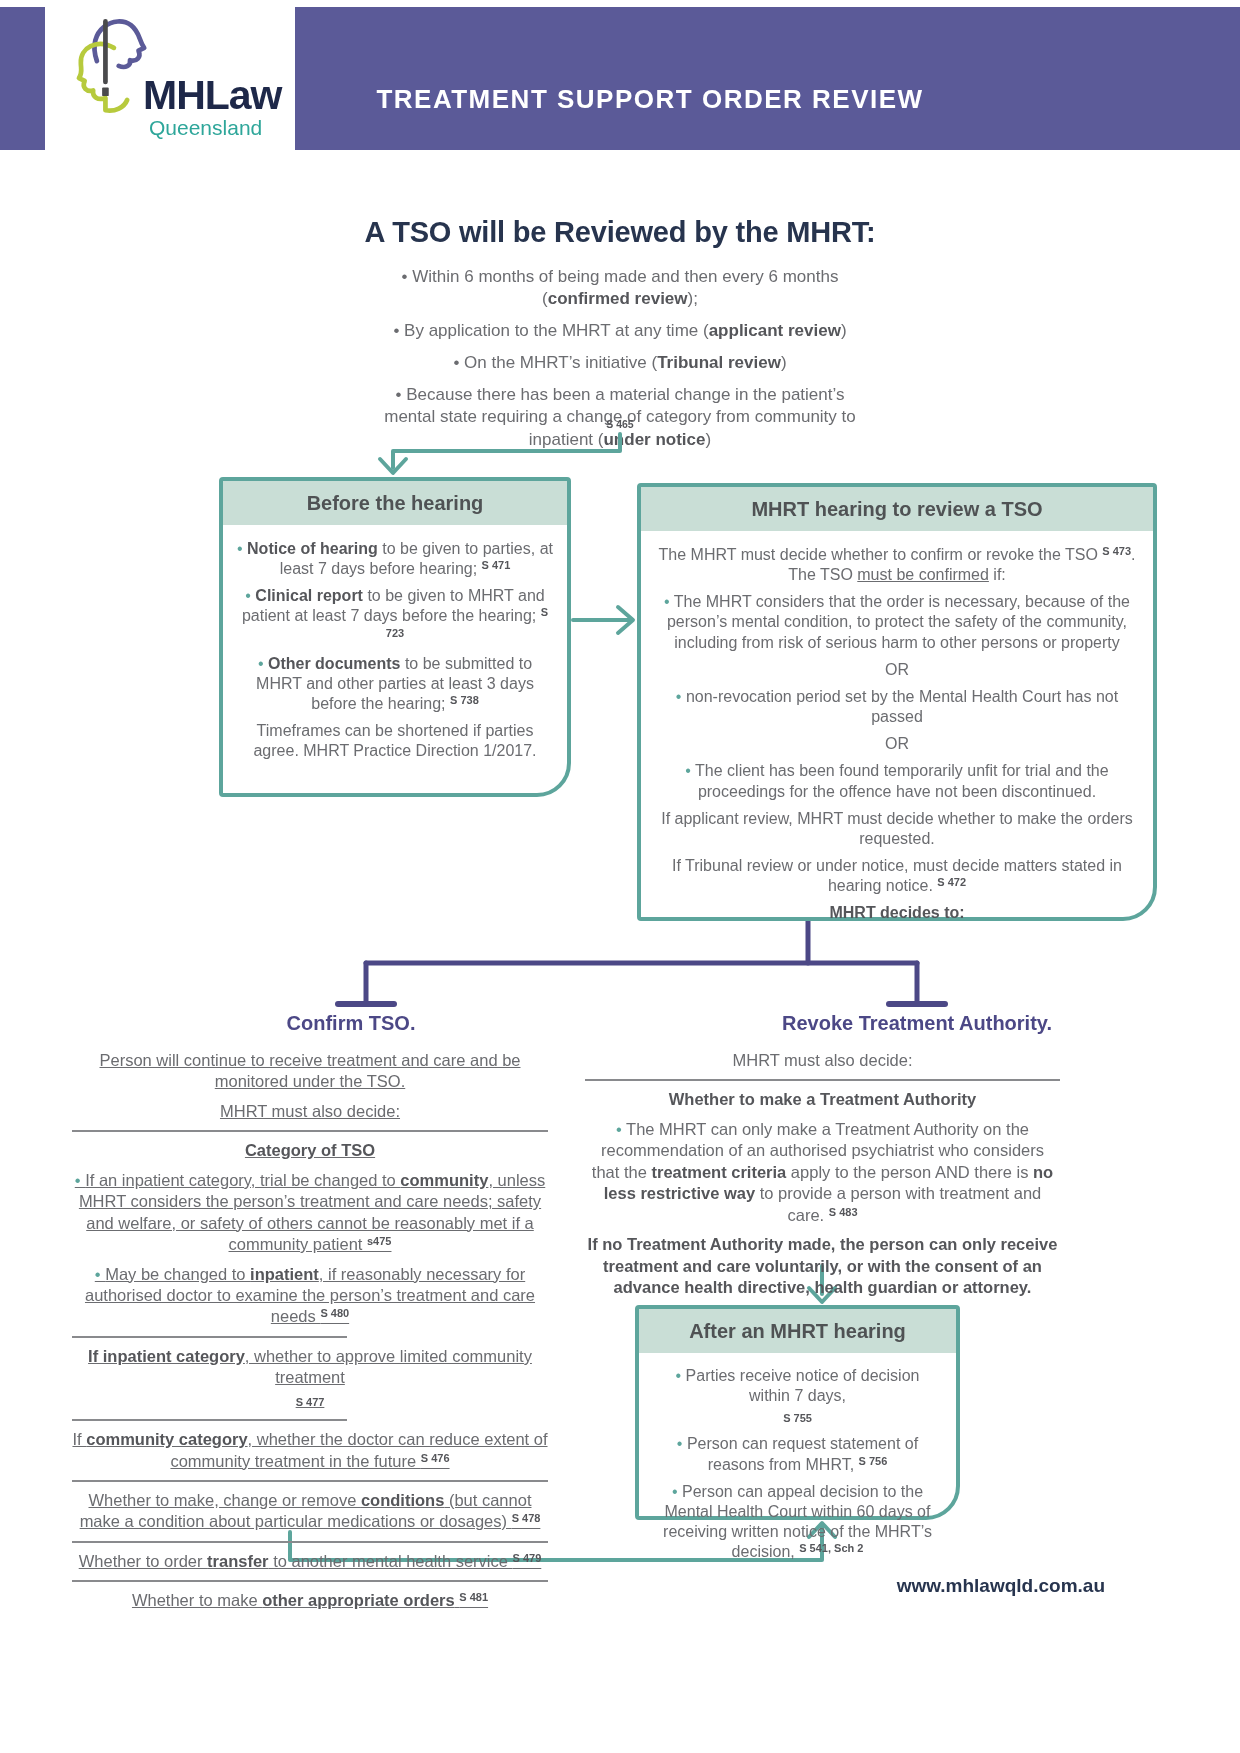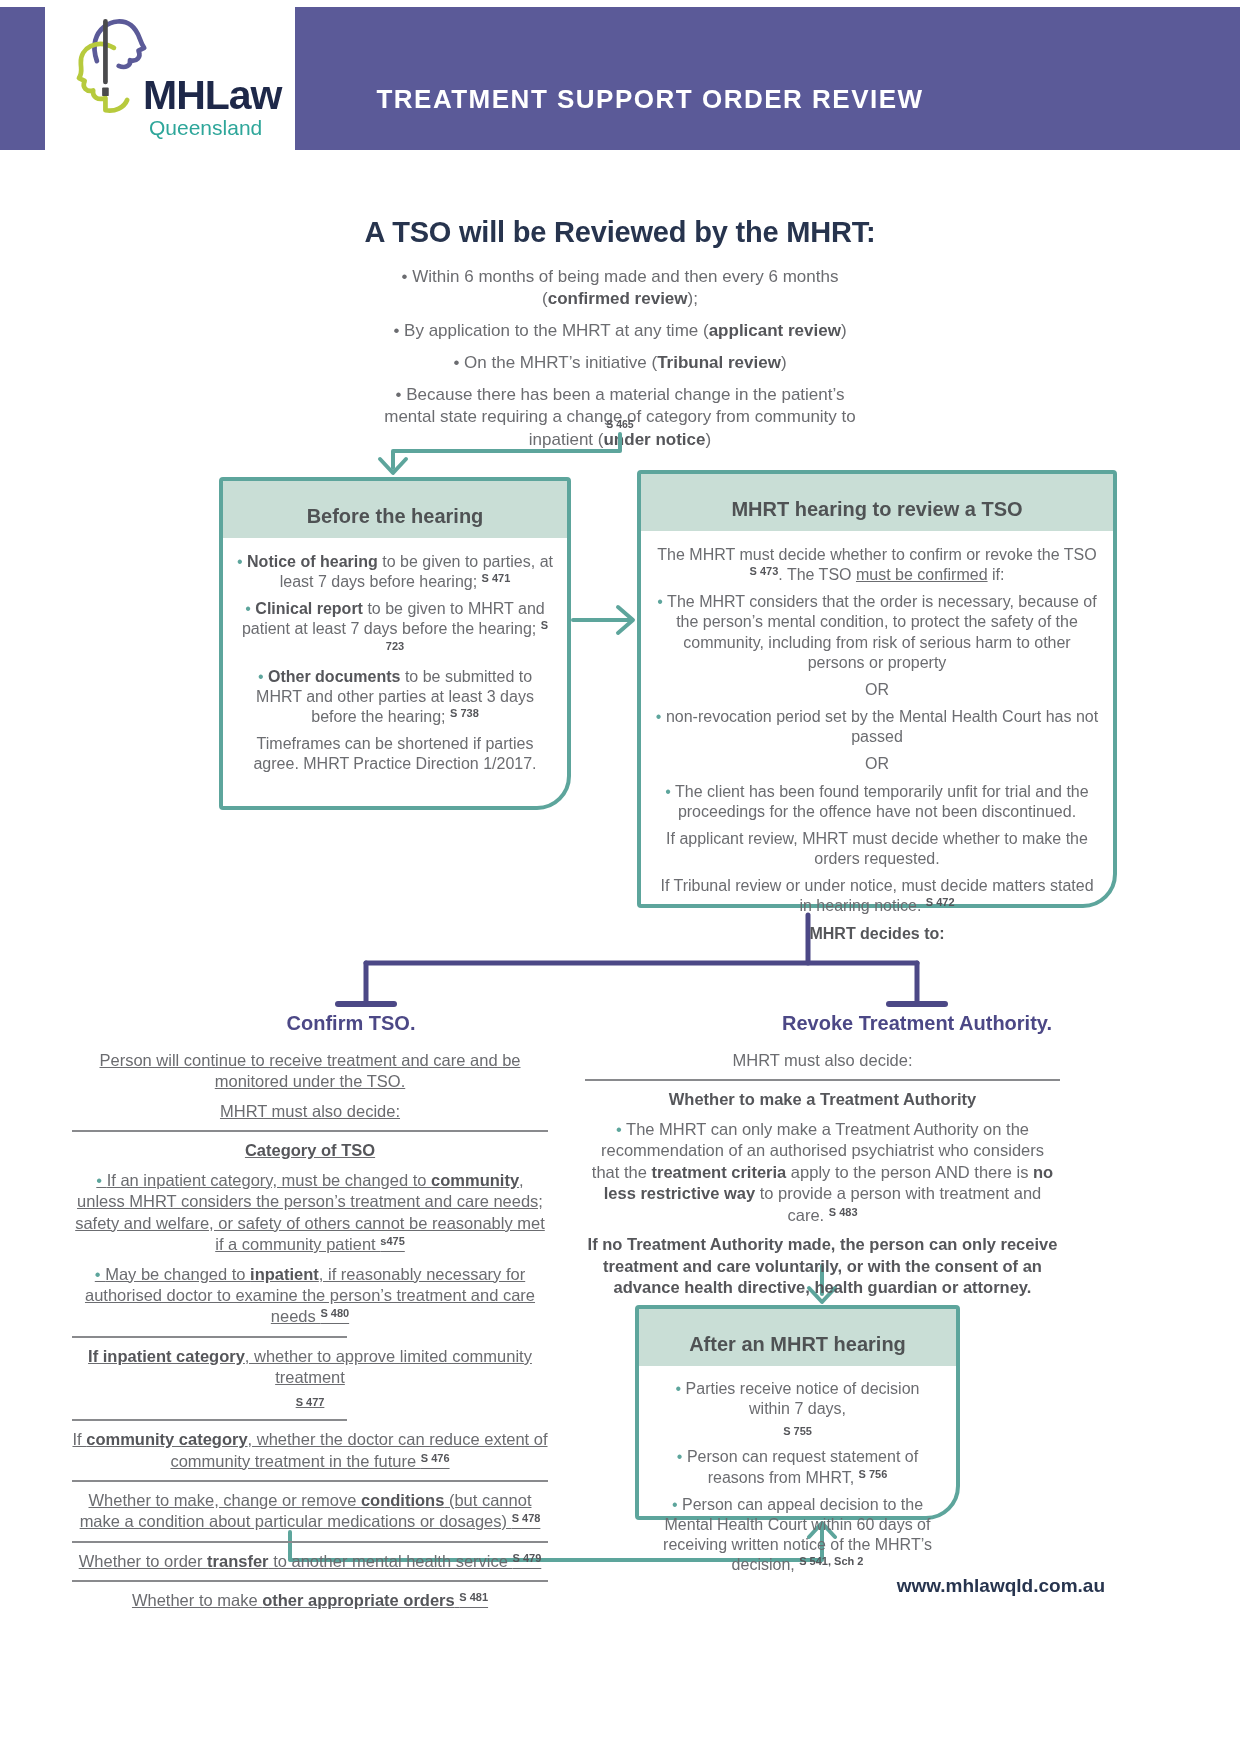--- a/index.html
+++ b/index.html
@@ -21,24 +21,24 @@
   .intro-bullets{position:absolute;left:370px;top:266px;width:500px;font-size:17px;
                  line-height:1.3;color:var(--gray);}
   .intro-bullets .blk{margin:0 0 10px 0;}
   .intro-bullets .dot{color:var(--gray);font-weight:normal;}
   .intro-ref{position:absolute;left:370px;top:418px;width:500px;text-align:center;
              font-size:10.5px;font-weight:bold;color:var(--boldGray);}
   
   .tealbox{position:absolute;box-sizing:border-box;border:4px solid var(--teal);
            border-radius:4px 4px 34px 4px;background:#fff;}
   .boxhead{background:var(--boxHeader);text-align:center;font-weight:bold;font-size:20px;
-           color:var(--boxTitle);padding:24px 6px 10px;}
+           color:var(--boxTitle);padding:11px 6px 10px;}
   .boxbody{padding:7px 14px 24px;font-size:16px;line-height:1.26;color:var(--gray);}
   .box-before{left:219px;top:477px;width:352px;min-height:258px;}
-  .box-hearing{left:637px;top:470px;width:480px;height:438px;}
+  .box-hearing{left:637px;top:483px;width:520px;height:438px;}
   .box-after{left:635px;top:1305px;width:325px;height:215px;}
   .box-after .boxbody{padding:6px 16px 8px;}
   
   .blk{margin:7px 0;}
   .txt{text-align:center;}
   .dot{color:var(--teal);}
   .b{font-weight:bold;color:var(--boldGray);}
   .u{text-decoration:underline;}
   sup.ref{font-size:11px;font-weight:bold;color:var(--boldGray);line-height:0;
           position:relative;top:-5px;vertical-align:baseline;letter-spacing:0;}
@@ -182,21 +182,21 @@
         <div class="txt"><span>Person will continue to receive treatment and care and be monitored under the TSO.</span></div>
       </div>
       <div class="blk p">
         <div class="txt"><span>MHRT must also decide:</span></div>
       </div>
       <div class="blk hr"></div>
       <div class="blk subhead">
         <div class="txt"><span>Category of TSO</span></div>
       </div>
       <div class="blk bullet">
-        <div class="txt"><span class="dot">• </span><span>If an inpatient category, must be changed to </span><span class="b">community</span><span>, unless MHRT considers the person’s treatment and care needs; safety and welfare, or safety of others cannot be reasonably met if a community patient </span><sup class="ref">s475</sup></div>
+        <div class="txt"><span class="dot">• </span><span>If an inpatient category, trial be changed to </span><span class="b">community</span><span>, unless MHRT considers the person’s treatment and care needs; safety and welfare, or safety of others cannot be reasonably met if a community patient </span><sup class="ref">s475</sup></div>
       </div>
       <div class="blk bullet">
         <div class="txt"><span class="dot">• </span><span>May be changed to </span><span class="b">inpatient</span><span>, if reasonably necessary for authorised doctor to examine the person’s treatment and care needs </span><sup class="ref">S 480</sup></div>
       </div>
       <div class="blk hr-short"></div>
       <div class="blk row">
         <div class="txt"><span class="b">If inpatient category</span><span>, whether to approve limited community treatment</span></div>
         <div class="refline"><sup class="ref">S 477</sup></div>
       </div>
       <div class="blk hr-short"></div>

